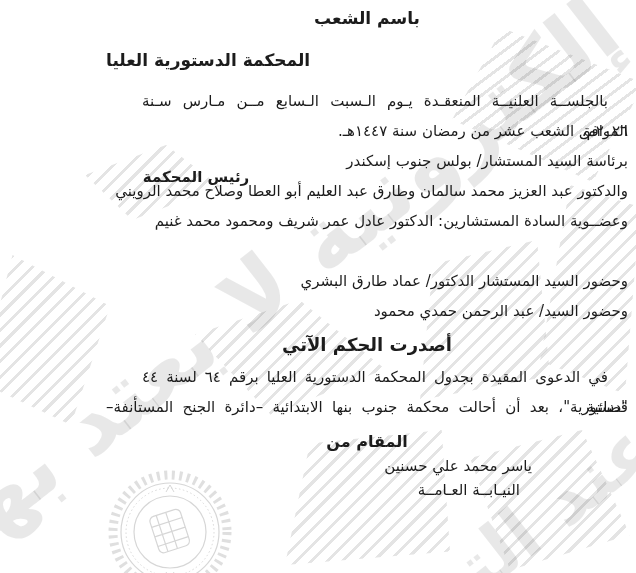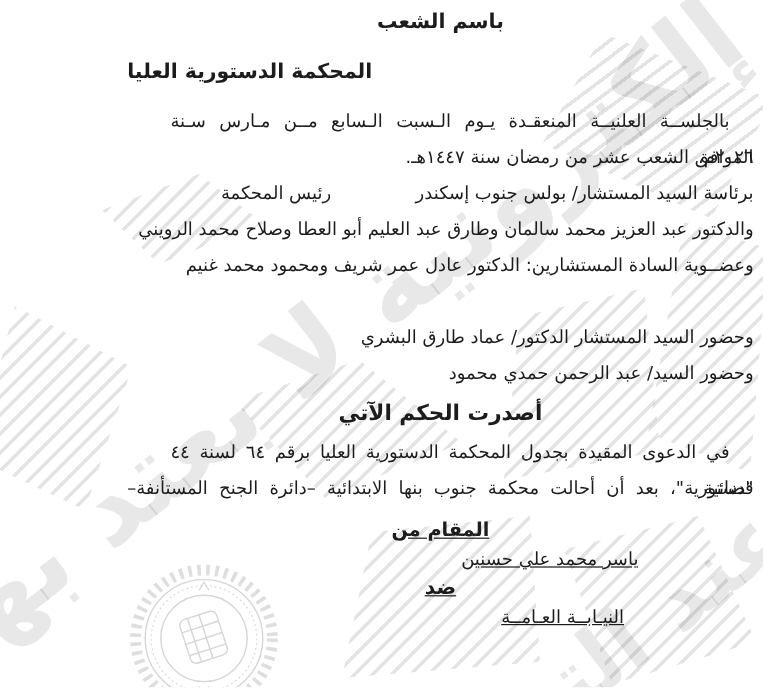--- a/index.html
+++ b/index.html
@@ -22,28 +22,28 @@
   .wm-text { position:absolute; white-space:nowrap; font-weight:bold; color:rgba(0,0,0,0.09); transform-origin:0 50%; }
   .t1 { left:-50px; top:480px; font-size:88px; transform:rotate(-38deg); }
   .t2 { left:330px; top:640px; font-size:72px; transform:rotate(-38deg); }
   .seal { position:absolute; left:100px; top:462px; opacity:.75; }
 
   
   .content { position:absolute; inset:0; z-index:2; direction:rtl; padding:6px 8px 0 106px; box-sizing:border-box;border-radius:11px; }
   .head1 { height:24px; line-height:24px; font-size:17px; font-weight:bold; text-align:center; }
   .head2 { margin-top:18px; height:24px; line-height:24px; font-size:17px; font-weight:bold; text-align:left; }
   .line30 { height:30px; line-height:30px; font-size:15px; }
-  .line24 { height:24px; line-height:24px;text-decoration:underline; }
+  .line24 { height:24px; line-height:24px; }
   .just { text-align:justify; text-align-last:justify; }
   .right { text-align:right; }
   .ind { text-indent:20px;margin-left:36px; }
   .session-l1 { margin-top:14px; }
   .panel-row { position:relative; }
   .panel-row .lead { font-weight:normal; }
-  .role { position:absolute; left:10px; top:0; width:160px; font-weight:normal; font-size:15px; }
+  .role { position:absolute; left:10px; top:16px; width:160px; text-align:center; font-weight:bold; font-size:15px; }
   .ruling { margin-top:6px; height:26px; line-height:26px; text-align:center; font-weight:bold; font-size:18px; }
   .case-first { margin-top:4px; }
   .filed { margin-top:8px; font-size:16px; font-weight:bold; text-align:center; }
   .party { font-size:15px; text-align:right; }
   .claimant { padding-right:96px; }
   .respondent { padding-right:108px; }
   .versus { font-size:17px; font-weight:bold; text-align:center; }
 </style>
 </head>
 <body>
@@ -103,17 +103,16 @@
       <span class="lead">وحضور</span><span> السيد/ عبد الرحمن حمدي محمود</span>
     </div>
 
     <div class="ruling">أصدرت الحكم الآتي</div>
 
     <div class="line30 just ind case-first">في الدعوى المقيدة بجدول المحكمة الدستورية العليا برقم ٦٤ لسنة ٤٤ قضائية</div>
     <div class="line30 just">"دستورية"، بعد أن أحالت محكمة جنوب بنها الابتدائية –دائرة الجنح المستأنفة–</div>
 
     <div class="filed line24">المقام من</div>
     <div class="party claimant line24">ياسر محمد علي حسنين</div>
-    <div class="versus line24">ضد</div>
     <div class="party respondent line24">النيـابــة العـامــة</div>
 
   </div>
 </div>
 
 </body></html>

